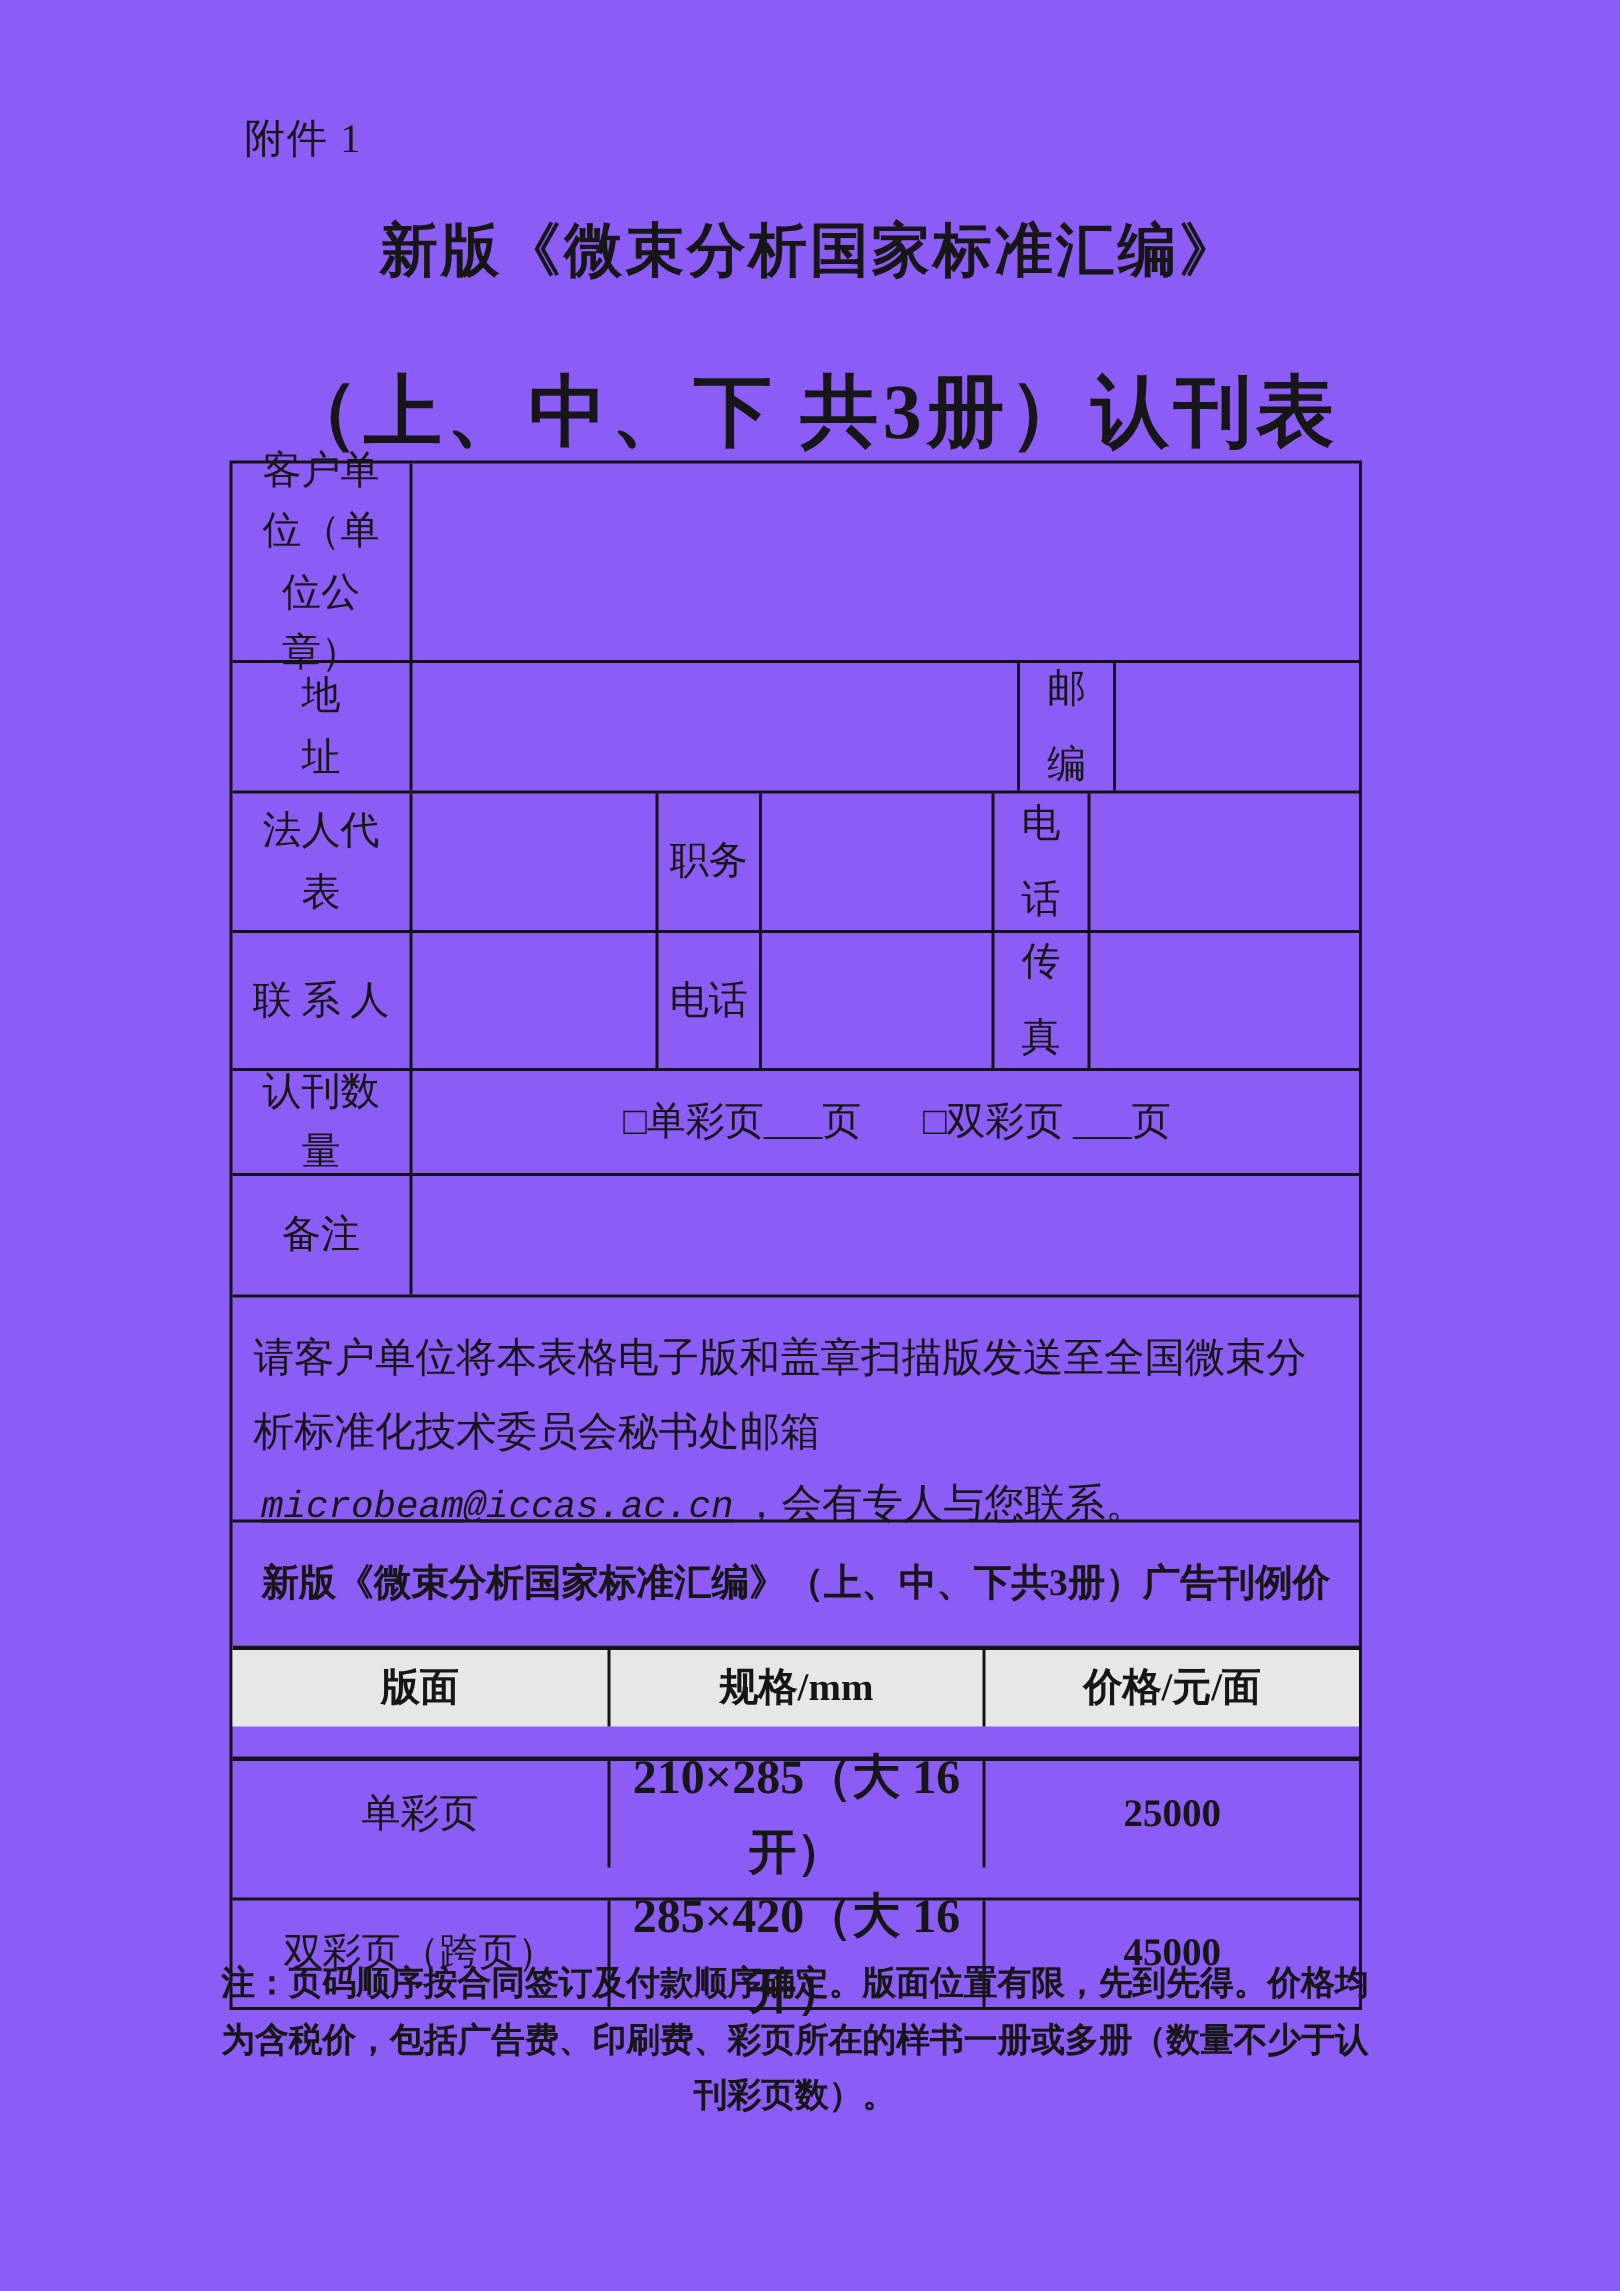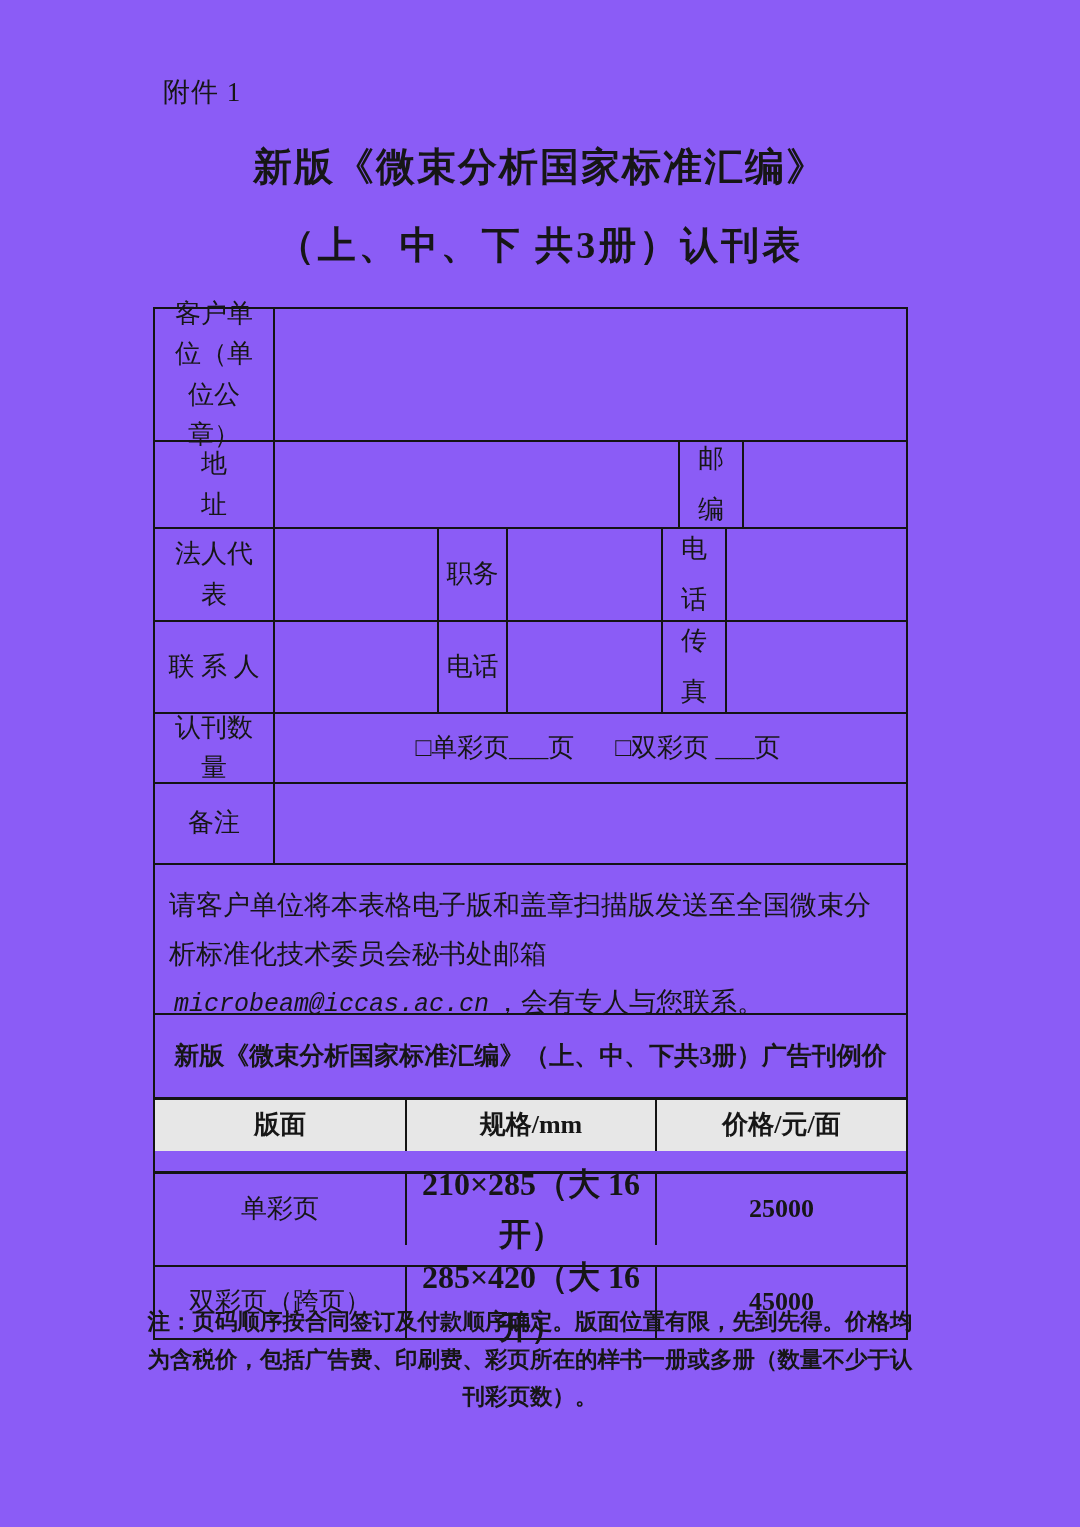--- a/index.html
+++ b/index.html
@@ -10,21 +10,21 @@
     font-family:"Liberation Serif", serif;
     color:#161616;
     overflow:hidden;
   }
   .attachment{
     position:absolute;top:74px;left:163px;
     font-size:27px;letter-spacing:1px;
   }
   .title{position:absolute;left:0;width:1080px;text-align:center;font-weight:bold;}
   .title.l1{top:140px;font-size:39px;letter-spacing:2px;}
-  .title.l2{top:220px;font-size:38px;letter-spacing:3px;}
+  .title.l2{top:240px;font-size:52px;letter-spacing:3px;}
 
   .tbl{
     position:absolute;top:307px;left:153px;width:755px;
     border:2px solid #141414;
     box-sizing:border-box;
   }
   .row{display:flex;align-items:stretch;}
   .row + .row{border-top:2px solid #141414;}
   .row.bt3{border-top:3px solid #141414;}
   .cell{

